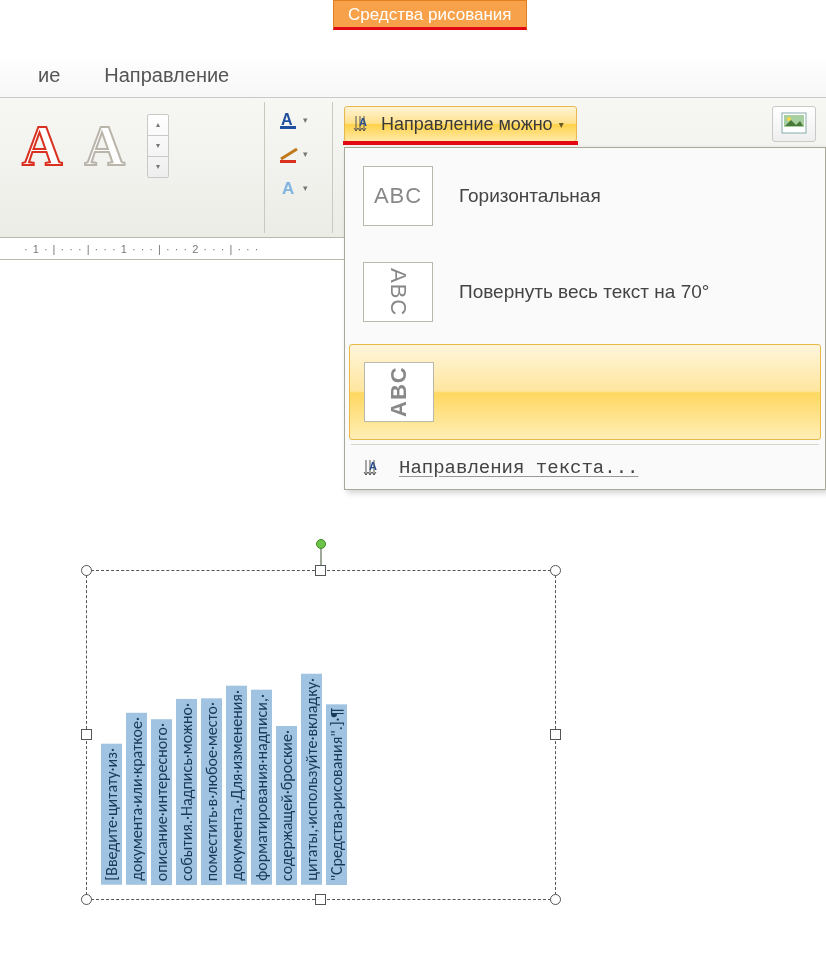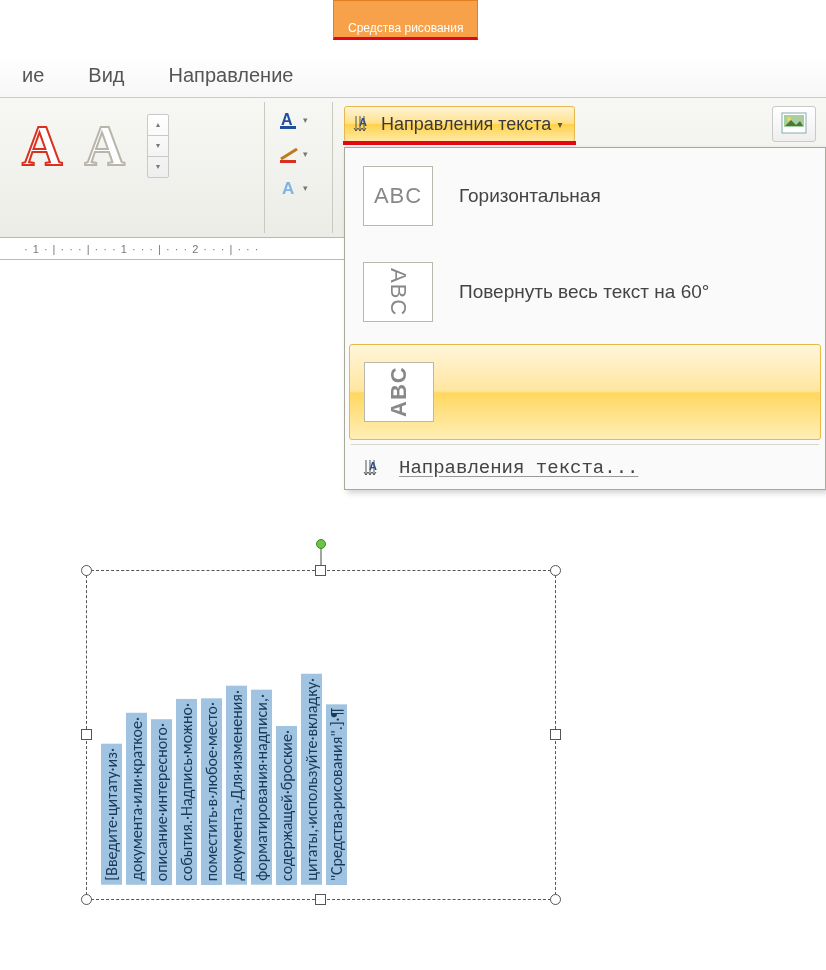--- a/index.html
+++ b/index.html
@@ -16,34 +16,34 @@
   }
   .ctx-tab-bar {
     height: 52px;
     background: #fff;
     position: relative;
   }
   .ctx-title {
     position: absolute;
     left: 333px;
     top: 0;
-    padding: 20px 14px 2px;
+    padding: 4px 14px 2px;
     background: #f7a24a;
     border: 1px solid #e0801e;
     border-bottom: 3px solid #e30613;
-    font-size: 12px;
+    font-size: 17px;
     color: #fff;
   }
   .tab-row {
     height: 46px;
     background: linear-gradient(#fff,#f7f7f7);
     border-bottom: 1px solid #c9c9c9;
     display: flex;
     align-items: flex-end;
-    padding-left: 0;
+    padding-left: 16px;
     font-size: 20px;
     color: #555;
   }
   .tab {
     padding: 8px 22px 10px;
   }
   .tab.active {
     background: #fff;
     border: 1px solid #c9c9c9;
     border-bottom: 1px solid #fff;
@@ -243,21 +243,20 @@
 </style>
 </head>
 <body>
 
 <div class="ctx-tab-bar">
   <div class="ctx-title" data-bind="contextual_tab_title">Средства рисования</div>
 </div>
 
 <div class="tab-row">
   <div class="tab" data-bind="tabs.t1_suffix">ие</div>
-  <div class="tab" data-bind="tabs.view">Вид</div>
   <div class="tab" data-bind="tabs.addins">Направление</div>
   <div style="width:40px"></div>
 </div>
 
 <div class="ribbon">
   <div class="group-wordart">
     <div class="wa-gallery">
       <span class="wa-glyph wa-red">A</span>
       <span class="wa-glyph wa-gray">A</span>
       <div class="wa-gallery-spinner">
@@ -300,21 +299,21 @@
   <div class="group-divider" style="left:332px"></div>
 
   <div class="direction-btn">
     <span class="dir-icon">
       <svg width="22" height="22">
           <text x="6" y="13" font-size="11" fill="#1f4f9e" font-weight="bold">A</text>
       <path d="M3 3 v15 M7 3 v15 M11 3 v15" stroke="#555" stroke-width="1"></path>
       <path d="M3 18 l-2 -3 M3 18 l2 -3 M7 18 l-2 -3 M7 18 l2 -3 M11 18 l-2 -3 M11 18 l2 -3" stroke="#555" stroke-width="1" fill="none"></path>
         </svg>
     </span>
-    <span data-bind="direction_button_label">Направления текста</span>
+    <span data-bind="direction_button_label">Направление можно</span>
     <span style="font-size:10px;color:#6a5a2a;">▾</span>
     <div class="under"></div>
   </div>
 
   <div class="pic-btn">
     <span>
       <svg width="26" height="22">
           <rect x="1" y="1" width="24" height="20" fill="#fff" stroke="#8aa"></rect>
           <rect x="3" y="3" width="20" height="12" fill="#a8cfa0"></rect>
           <circle cx="8" cy="7" r="2" fill="#f6d94a"></circle>
@@ -325,21 +324,21 @@
 
   <div style="position:absolute; right:4px; top:70px; font-size:18px; color:#666" data-bind="right_clip_char">6</div>
 
   <div class="dropdown">
     <div class="dd-item">
       <div class="dd-thumb" data-bind="dropdown.thumb_text">ABC</div>
       <span data-bind="dropdown.horizontal">Горизонтальная</span>
     </div>
     <div class="dd-item">
       <div class="dd-thumb vert" data-bind="dropdown.thumb_text">ABC</div>
-      <span data-bind="dropdown.rotate90">Повернуть весь текст на 60°</span>
+      <span data-bind="dropdown.rotate90">Повернуть весь текст на 70°</span>
     </div>
     <div class="dd-item hover">
       <div class="dd-thumb vert270" data-bind="dropdown.thumb_text">ABC</div>
     </div>
     <div class="dd-sep"></div>
     <div class="dd-footer">
       <span class="dir-icon">
         <svg width="22" height="22">
             <text x="6" y="13" font-size="11" fill="#1f4f9e" font-weight="bold">A</text>
         <path d="M3 3 v15 M7 3 v15 M11 3 v15" stroke="#555" stroke-width="1"></path>

